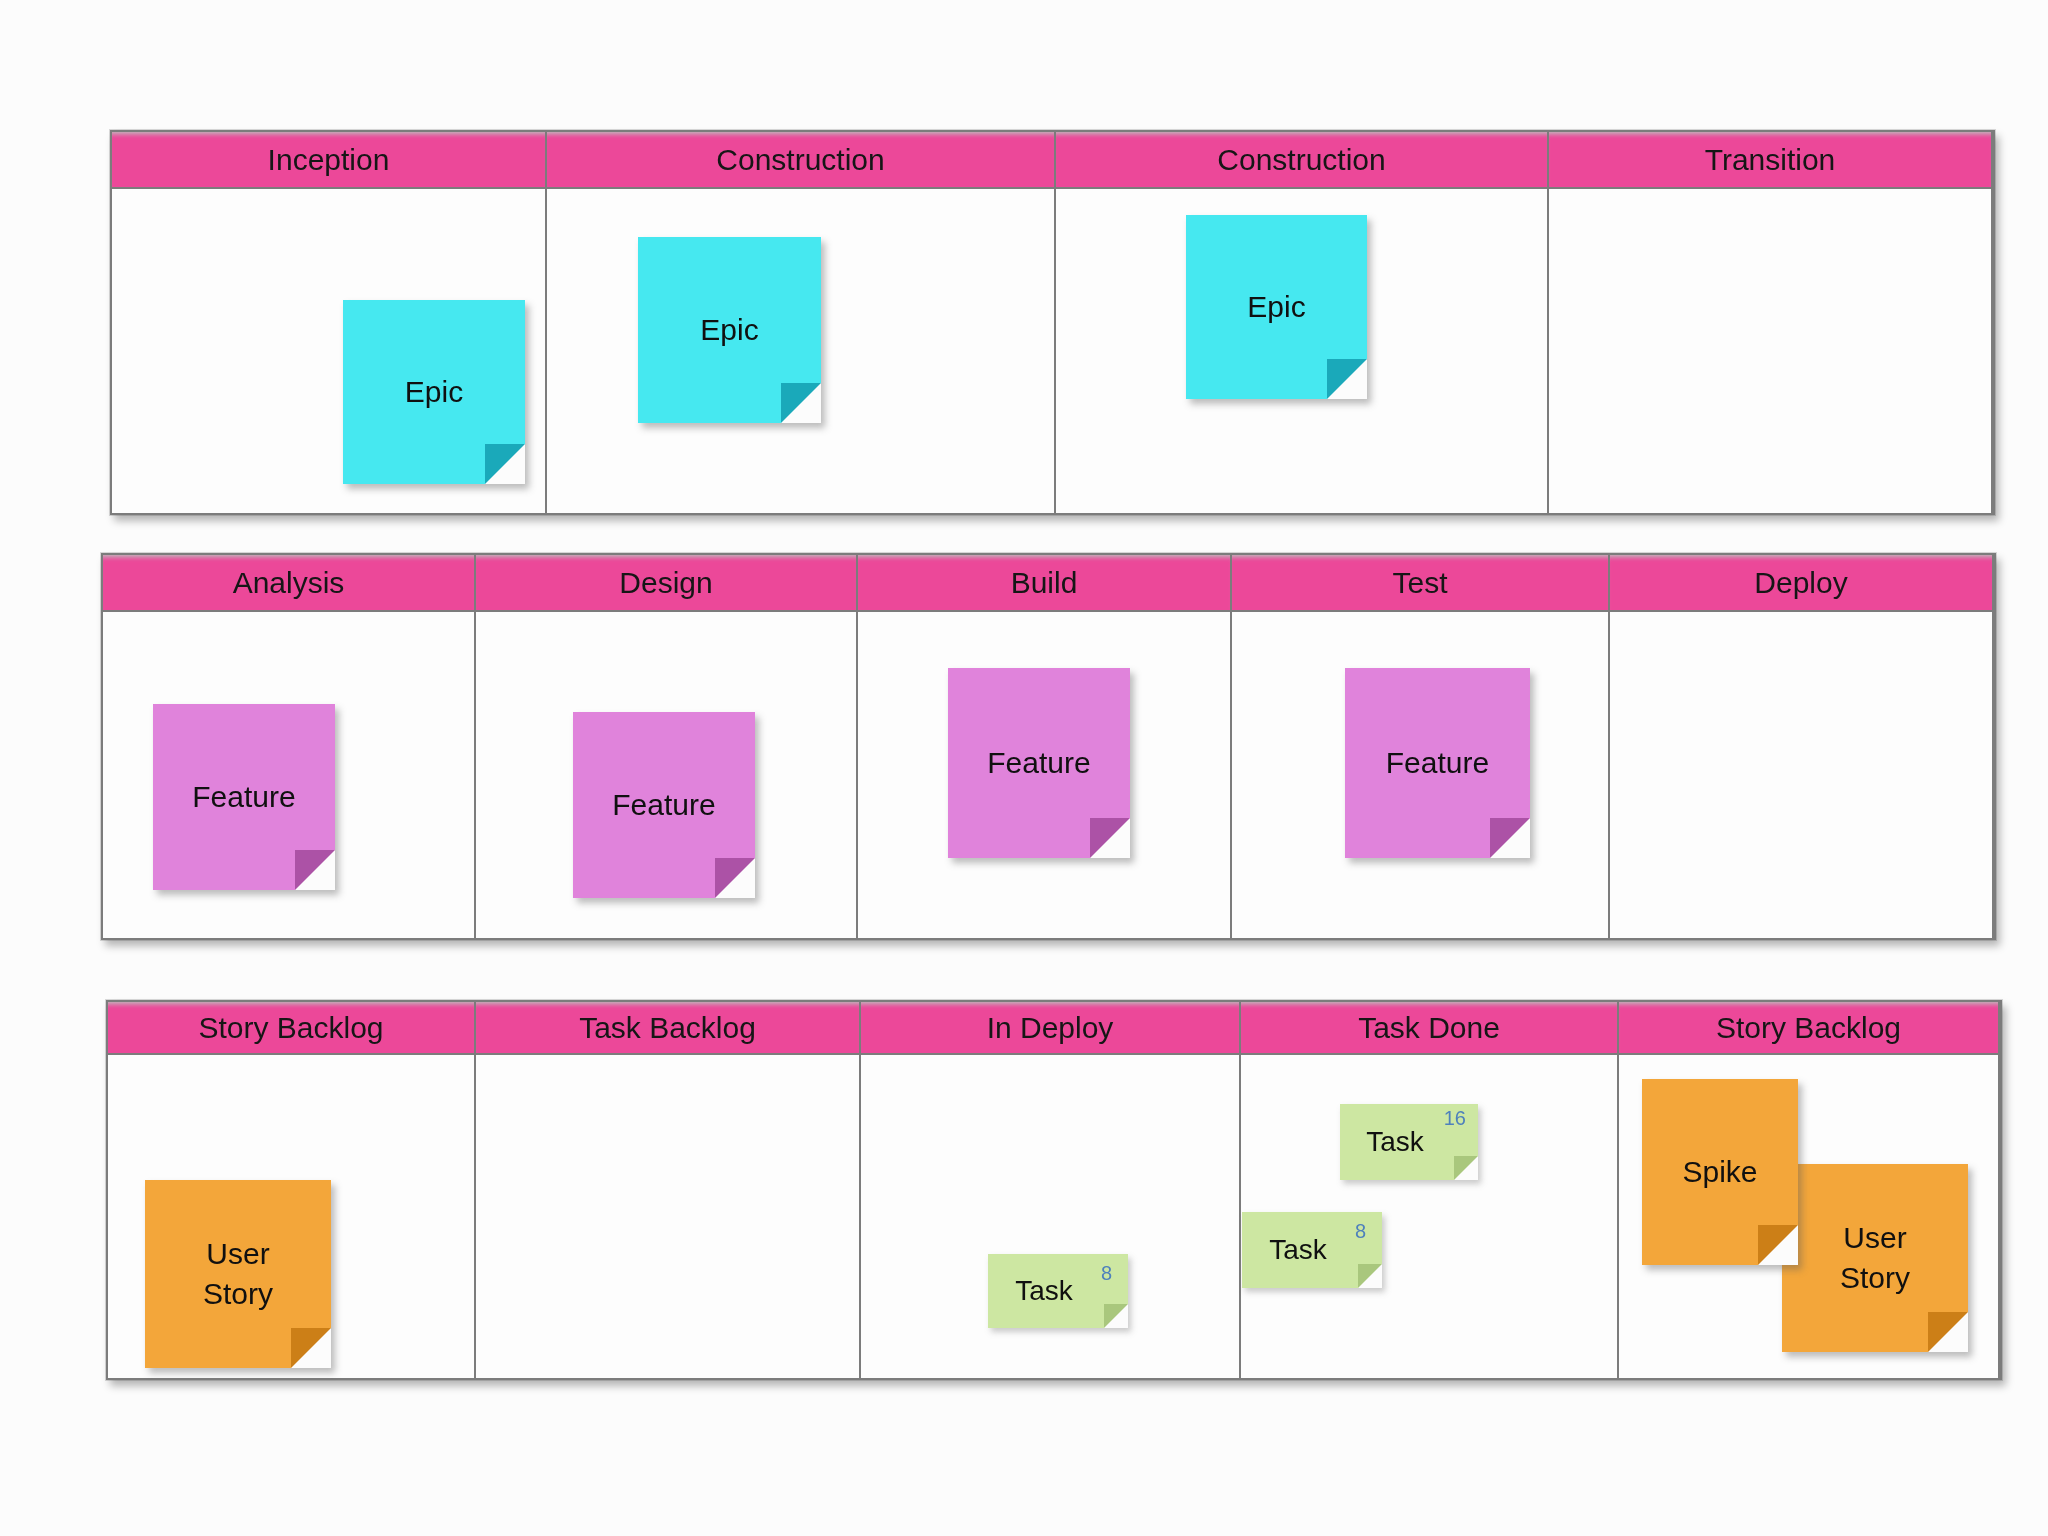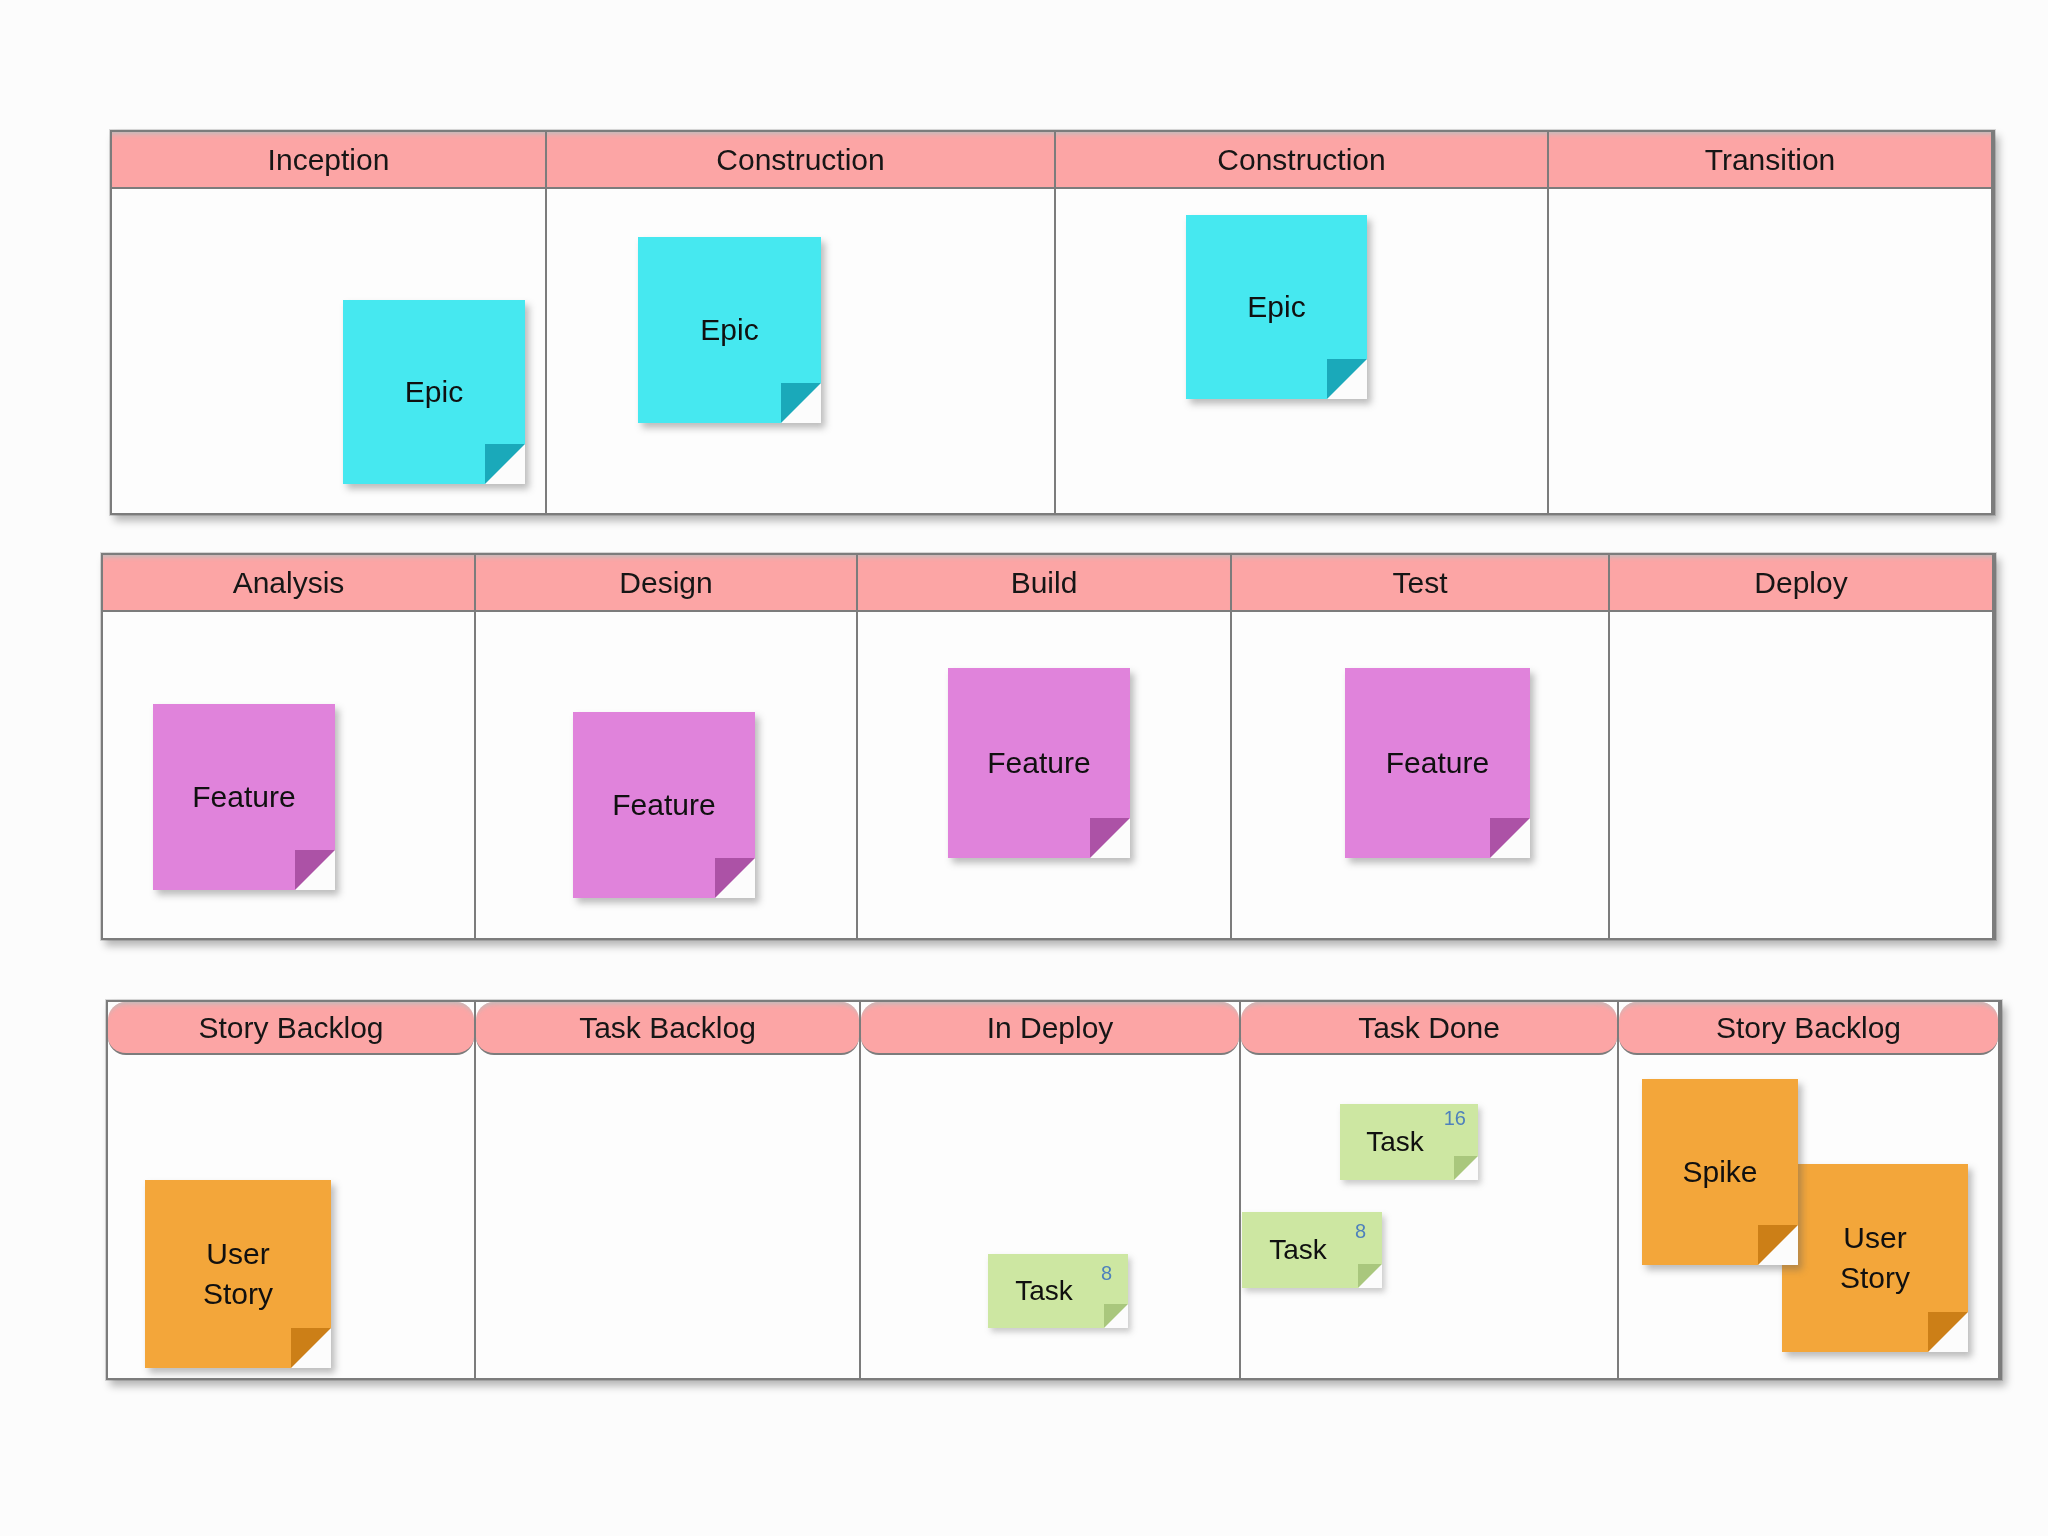--- a/index.html
+++ b/index.html
@@ -32,26 +32,26 @@
   }
   .column:last-child { border-right: none; }
   .col-head {
     box-sizing: border-box;
     height: 57px;
     display: flex;
     align-items: center;
     justify-content: center;
     font-size: 30px;
     color: #161616;
-    background: #fca5a5;
+    background: #ec4899;
     border-bottom: 2px solid var(--table-border, #7c7c7c);
     box-shadow: inset 0 6px 5px -4px #bdbdbd;
     flex: 0 0 auto;
   }
-  .kanban .col-head { height: 53px; border-radius: 18px; }
+  .kanban .col-head { height: 53px; }
   .col-body { flex: 1 1 auto; }
 
   
   .note {
     position: absolute;
     display: flex;
     align-items: center;
     justify-content: center;
     font-size: 30px;
     color: #101010;

